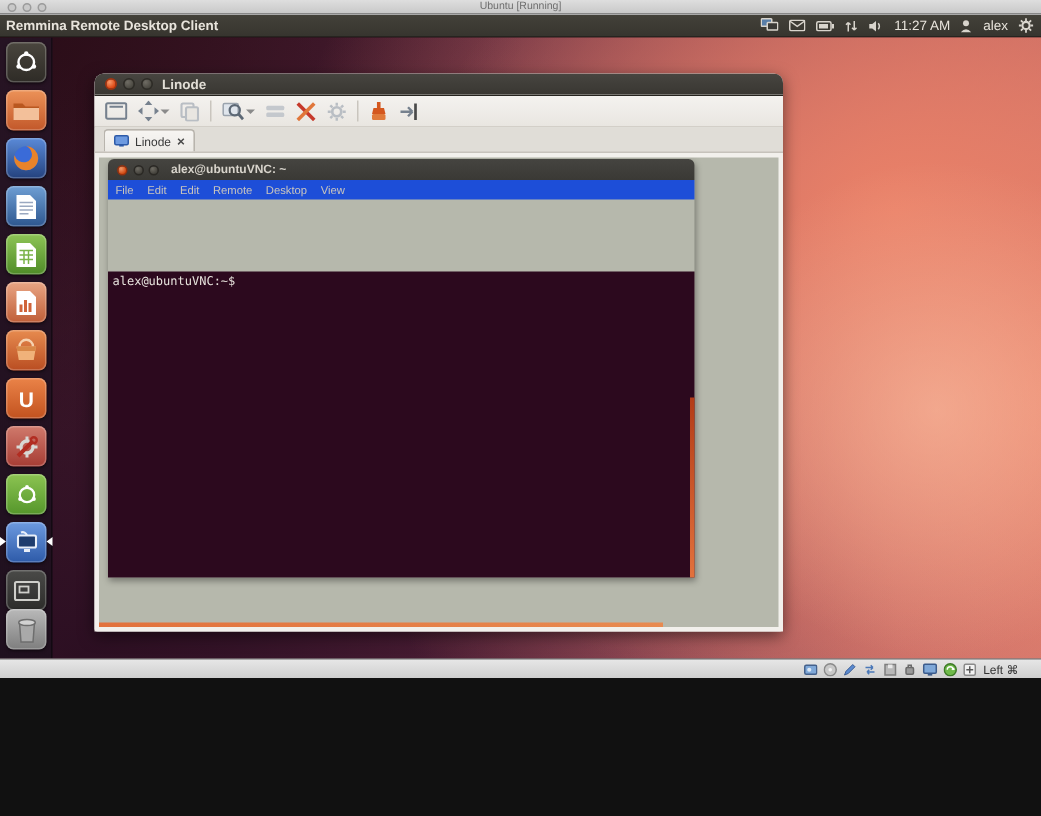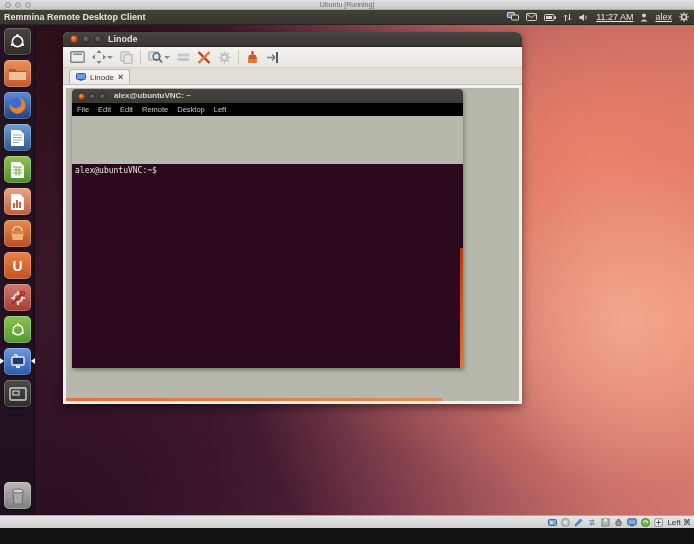--- a/index.html
+++ b/index.html
@@ -1,39 +1,39 @@
 <!DOCTYPE html>
 <html><head>
 <meta charset="utf-8">
 <style>
   * { margin:0; padding:0; box-sizing:border-box; }
   html,body { background:#111; }
   .screen {
-    position:relative; width:694px; height:528px; overflow:hidden;
+    position:relative; width:694px; height:452px; overflow:hidden;
     font-family:"Liberation Sans", sans-serif; margin:0 auto; background:#000;
   }
   
   .mac-titlebar {
     position:absolute; top:0; left:0; right:0; height:10px;
     background:linear-gradient(#dedede,#c8c8c8); border-bottom:1px solid #a9a9a9;
   }
   .mac-lights { position:absolute; left:5px; top:2px; display:flex; gap:4px; }
   .mac-light { width:6px; height:6px; border-radius:50%; background:#c9c9c9; border:1px solid #9b9b9b; }
   .mac-title { position:absolute; left:0; right:0; top:1px; text-align:center; font-size:7px; color:#6e6e6e; }
   
   .panel {
     position:absolute; top:10px; left:0; right:0; height:15px;
     background:linear-gradient(#434139,#37352f); color:#e8e4dc;
     display:flex; align-items:center; justify-content:space-between;
     font-size:9px; border-bottom:1px solid #26241f;
   }
   .panel-app { font-weight:bold; padding-left:4px; white-space:nowrap; }
   .panel-right { display:flex; align-items:center; gap:7px; padding-right:5px; }
   .pico { display:inline-flex; align-items:center; }
-  .panel-clock, .panel-user-name { white-space:nowrap;text-decoration:underline; }
+  .panel-clock, .panel-user-name { white-space:nowrap; }
   
   .desktop {
     position:absolute; top:25px; left:0; right:0; bottom:13px; overflow:hidden;
     background:
       radial-gradient(circle 230px at 90% 60%, rgba(255,205,175,.50), rgba(255,205,175,0) 72%),
       radial-gradient(ellipse 560px 470px at 86% 28%, #ea8168 0%, rgba(234,129,104,0) 72%),
       radial-gradient(ellipse 620px 560px at 101% 58%, #ea8d76 0%, rgba(234,141,118,0) 75%),
       radial-gradient(ellipse 760px 560px at 8% 100%, #2c0f22 0%, rgba(44,15,34,0) 72%),
       radial-gradient(ellipse 500px 380px at 0% 0%, #2a0d18 0%, rgba(42,13,24,0) 70%),
       linear-gradient(115deg, #371420 0%, #53223c 38%, #7e3450 68%, #bb5c5f 100%);
@@ -63,21 +63,21 @@
   .t-green { background:linear-gradient(#8cc452,#55962b); }
   .t-remmina { background:linear-gradient(#6d9ae0,#2d5aa8); }
   .t-gray { background:linear-gradient(#4a4a48,#2c2c2a); }
   .t-trash { position:absolute; left:4px; bottom:6px; background:linear-gradient(#b9b9b9,#7e7e7e); }
   .run-arrow { position:absolute; top:10px; width:0; height:0; }
   .arrow-left { left:-4px; border-top:3.5px solid transparent; border-bottom:3.5px solid transparent; border-left:4px solid #fff; }
   .arrow-right { right:-4px; border-top:3.5px solid transparent; border-bottom:3.5px solid transparent; border-right:4px solid #fff; }
   .uone-letter { color:#fff; font-weight:bold; font-size:14px; line-height:1; }
   
   .remmina {
-    position:absolute; left:63px; top:7px; width:459px; height:372px;
+    position:absolute; left:63px; top:24px; width:459px; height:372px;
     border-radius:6px 6px 2px 2px; box-shadow:0 3px 10px rgba(0,0,0,.5);
     background:#efedea;
   }
   .rm-titlebar {
     position:relative; height:15px; border-radius:6px 6px 0 0;
     background:linear-gradient(#474540,#393732); border-bottom:1px solid #26241f;
   }
   .rm-buttons { position:absolute; left:7px; top:3px; display:flex; gap:4px; }
   .rm-btn { width:8px; height:8px; border-radius:50%; }
   .rm-close { background:radial-gradient(circle at 35% 30%, #f8996a, #dd4814 70%); border:1px solid #a33310; }
@@ -115,38 +115,38 @@
   .term-titlebar {
     position:relative; height:14px; background:linear-gradient(#454440,#3a3935);
     border-radius:4px 4px 0 0; flex:none;
   }
   .term-dots { position:absolute; left:6px; top:3.5px; display:flex; gap:3.5px; }
   .term-dot { width:7px; height:7px; border-radius:50%; }
   .td-close { background:radial-gradient(circle at 35% 30%, #f09a6c, #d34d15 70%); border:1px solid #93300e; }
   .td-gray { background:radial-gradient(circle at 35% 30%, #6e6b63, #45433d 70%); border:1px solid #2a2824; }
   .term-title { position:absolute; left:42px; top:2px; font-size:8px; font-weight:bold; color:#d8d4cc; }
   .term-menubar {
-    height:13px; background:#000000; display:flex; gap:9px; align-items:center;
+    height:13px; background:#1d4ed8; display:flex; gap:9px; align-items:center;
     padding-left:5px; font-size:7.5px; color:#c9c5bd; flex:none;
   }
   .term-body {
     flex:1; background:#2c091e; padding:2px 3px;
     font-family:"DejaVu Sans Mono", monospace; font-size:8px; color:#e6e2dc;margin-top:48px;
   }
   
   .artifact-v { position:absolute; left:394px; top:160px; width:3px; height:120px;
     background:linear-gradient(#b33c17,#e2713c); }
   .artifact-h { position:absolute; left:0; top:310px; width:376px; height:2.5px;
     background:linear-gradient(90deg,#e2713c,#e88a50); }
   
   .vbox-bar {
     position:absolute; left:0; right:0; bottom:0; height:13px;
     background:linear-gradient(#e6e6e6,#cfcfcf); border-top:1px solid #a8a8a8;
     display:flex; align-items:center; justify-content:flex-end; gap:4px;
-    padding-right:3px; font-size:8px; color:#333;
+    padding-right:15px; font-size:8px; color:#333;
   }
   .sico { display:inline-flex; align-items:center; }
   .hostkey { white-space:nowrap; }
 </style>
 </head>
 <body>
 
 <div class="screen">
 
   <div class="mac-titlebar">
@@ -414,21 +414,21 @@
                 <span class="term-dot td-gray"></span>
               </div>
               <span class="term-title">alex@ubuntuVNC: ~</span>
             </div>
             <div class="term-menubar">
               <span>File</span>
               <span>Edit</span>
               <span>Edit</span>
               <span>Remote</span>
               <span>Desktop</span>
-              <span>Left</span>
+              <span>View</span>
             </div>
             <div class="term-body">
               <span>alex@ubuntuVNC:~$</span>
             </div>
           </div>
 
           <div class="artifact-v"></div>
           <div class="artifact-h"></div>
         </div>
       </div>

